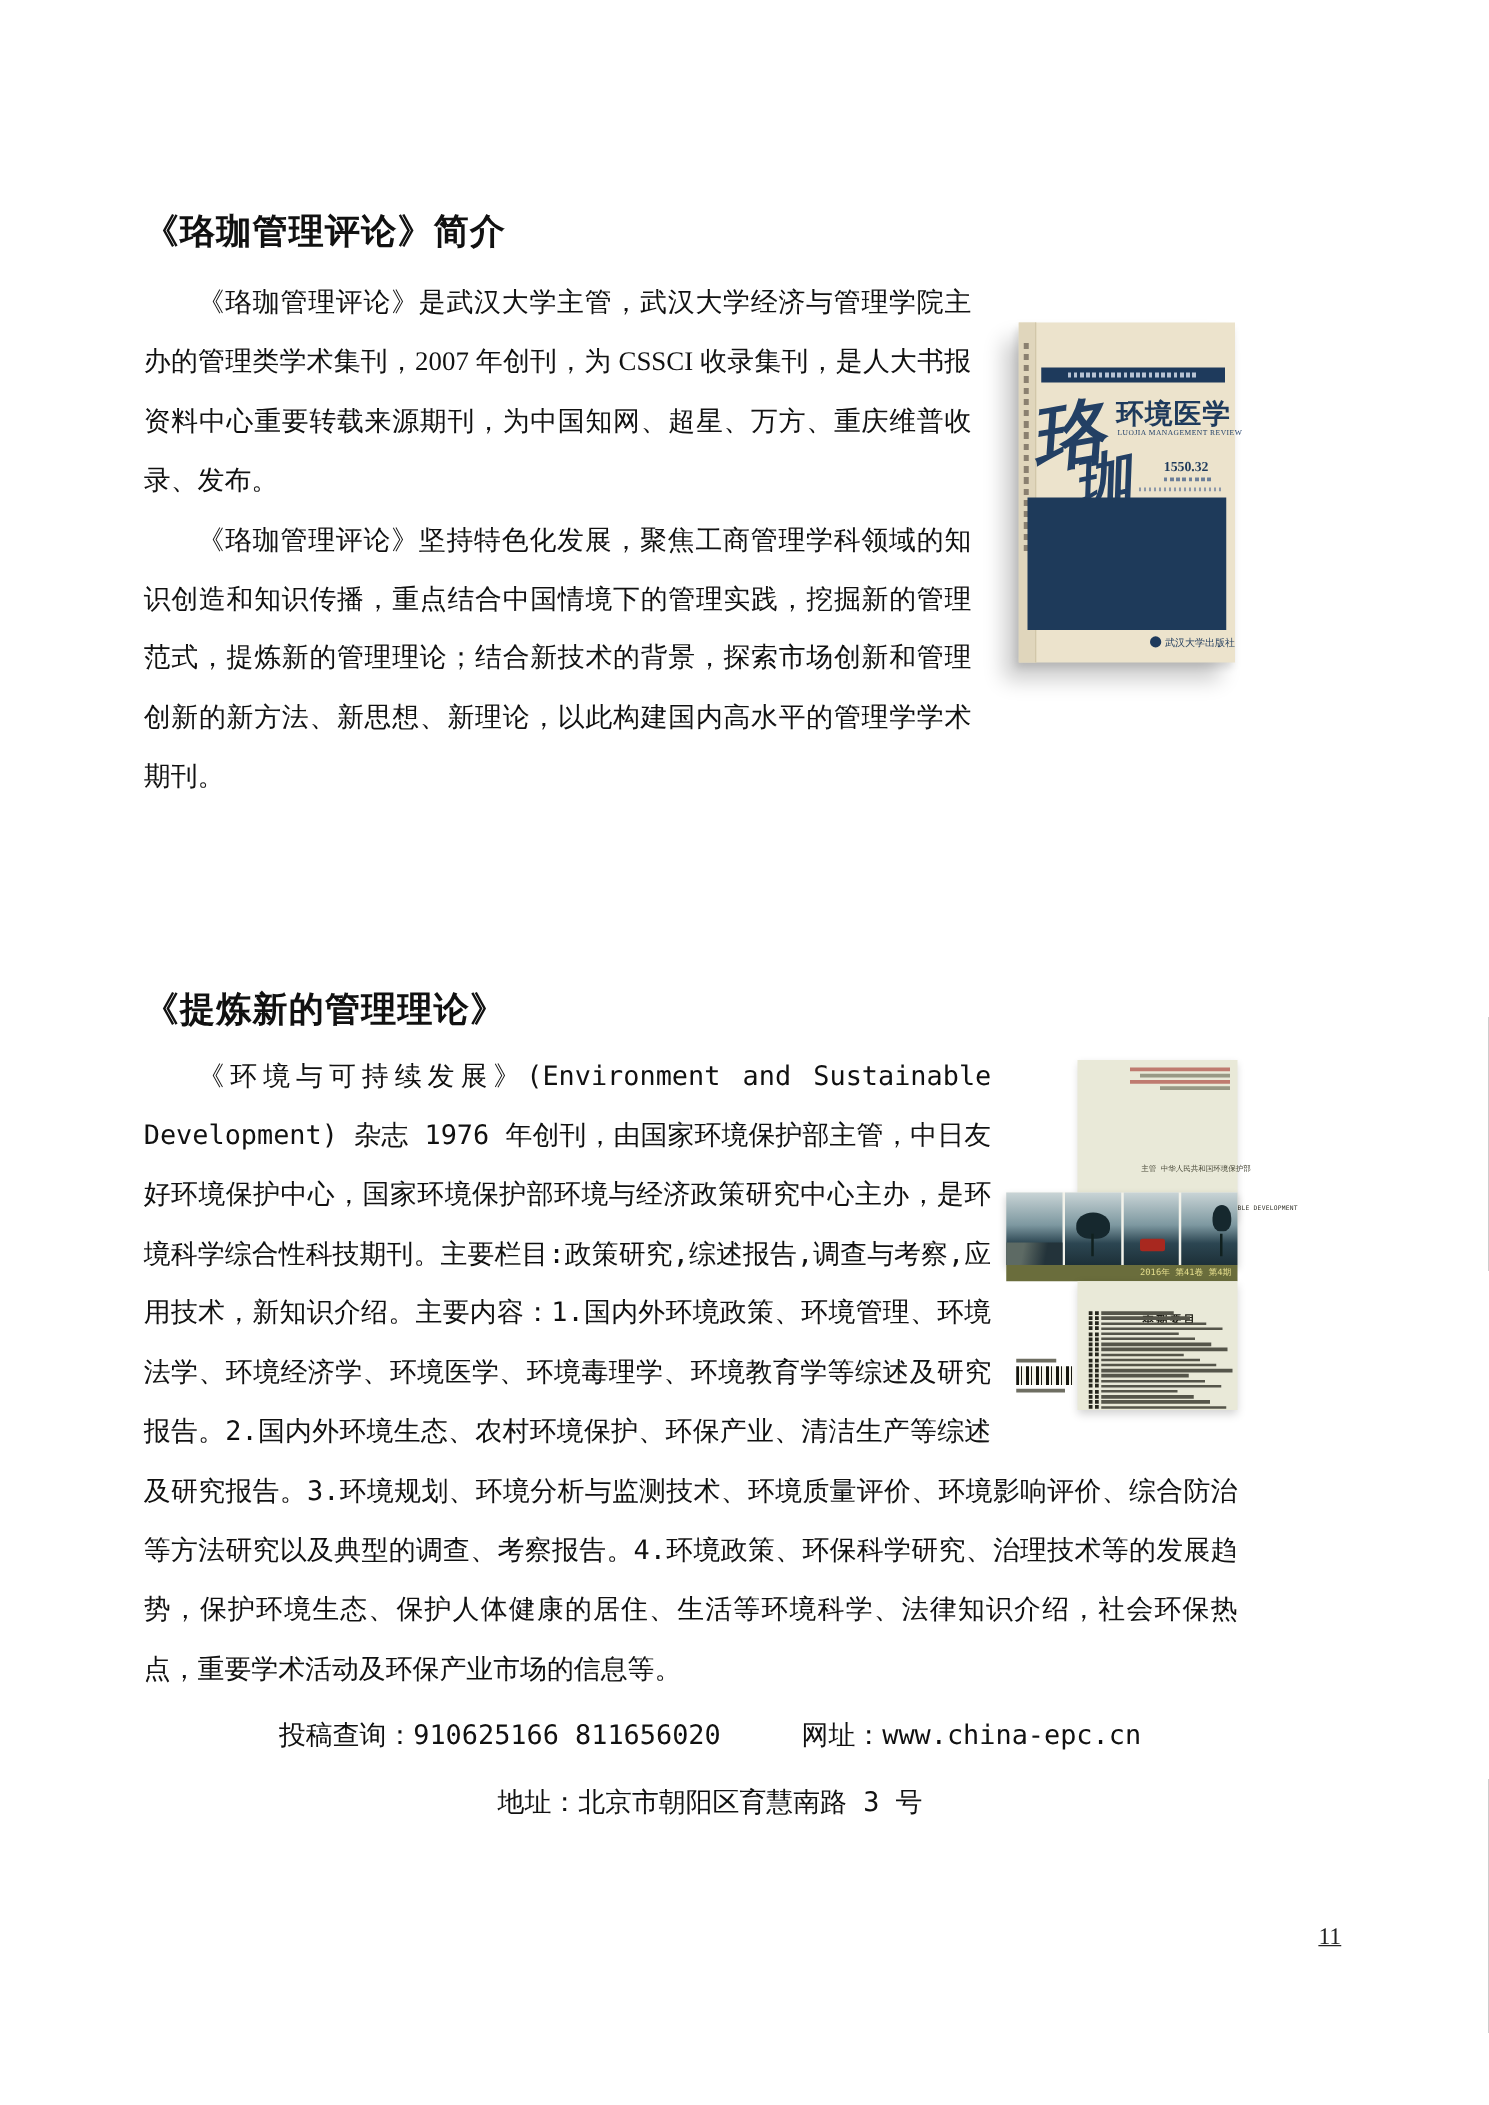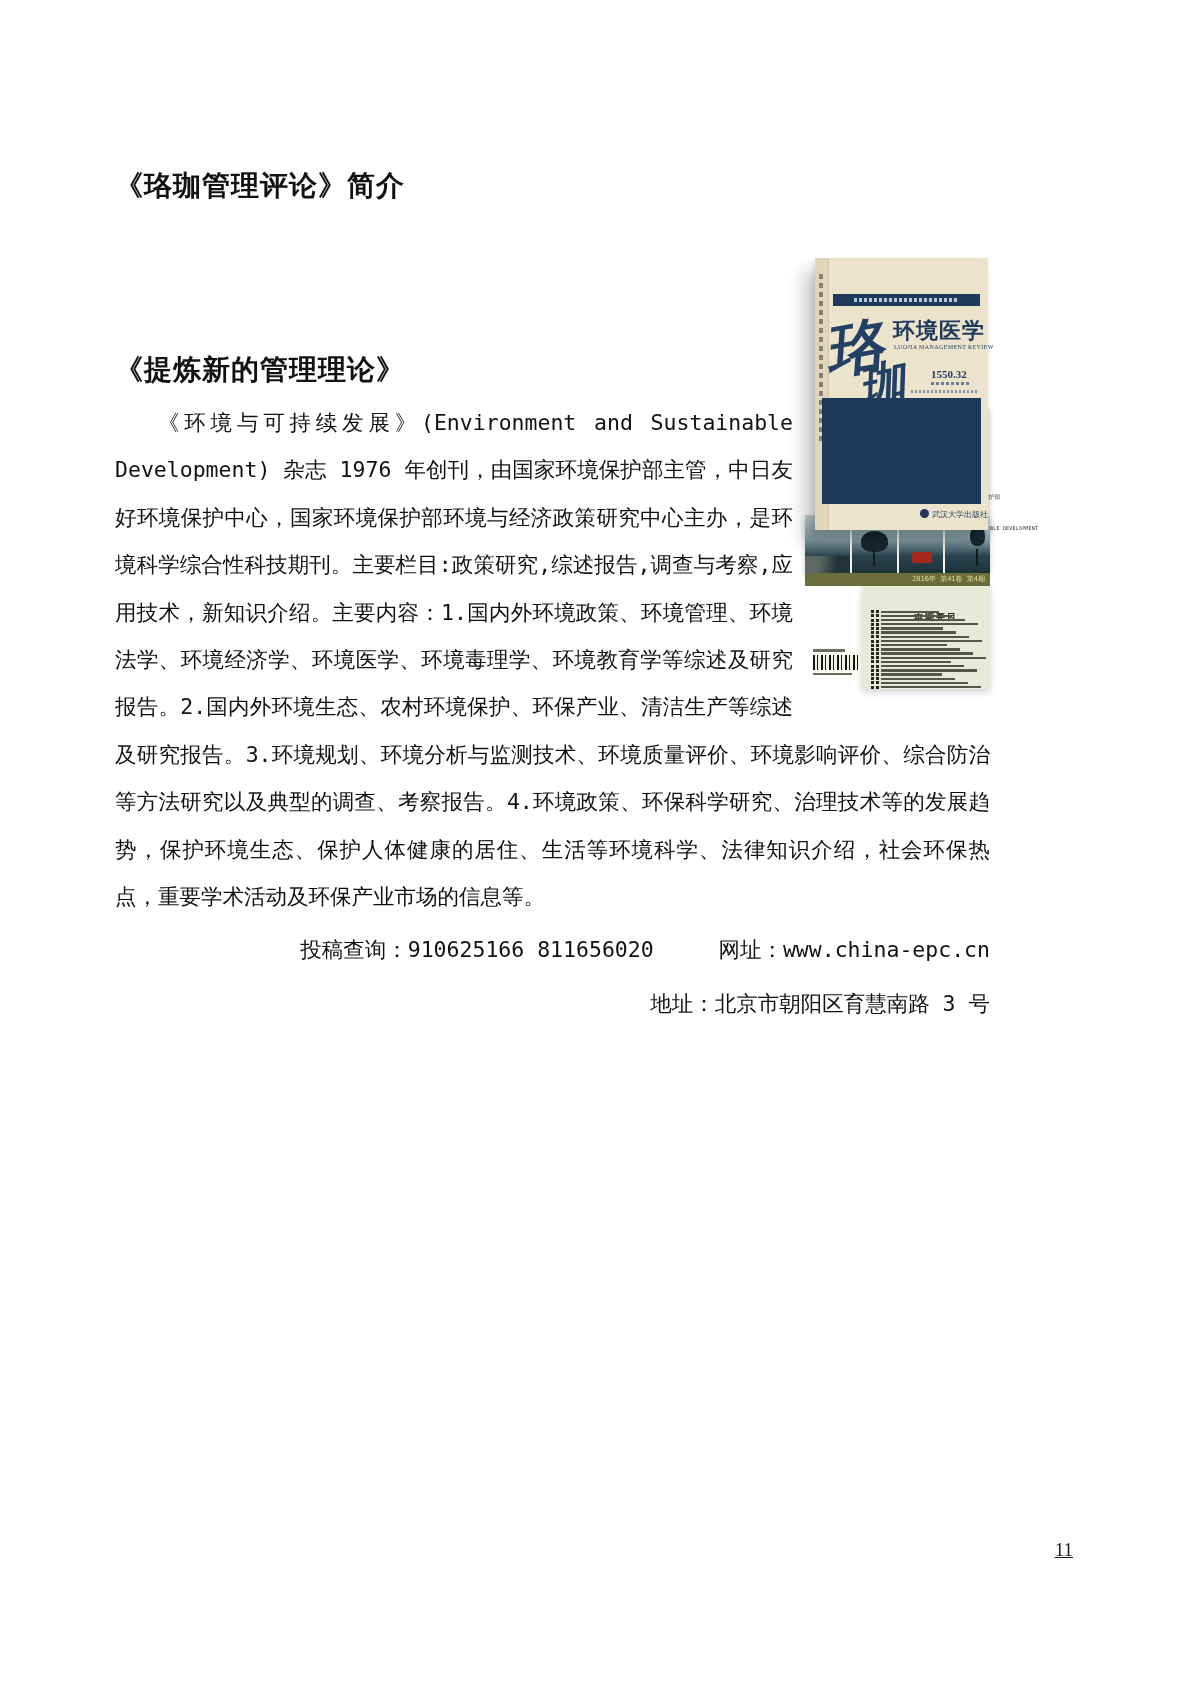--- a/index.html
+++ b/index.html
@@ -34,21 +34,21 @@
   .sec1-body p{margin:0;text-indent:43px;}
   .sec1-body p:first-child{margin-top:12px;}
   .sec2-body{width:875px;margin-top:8px;}
   .sec2-body p{margin:0;text-indent:43px;}
   
   .mono-latin{font-family:"DejaVu Sans Mono","Liberation Serif",serif;}
   .contact-line{
     margin:6px 0 0 0 !important;
     text-indent:31px !important;
     white-space:pre-wrap;
-    text-align:right;
+    text-align:center;
   }
   .page-number{
     position:absolute;
     right:118px;top:1538px;
     font-size:19px;line-height:24px;
     color:#222;
     text-decoration:underline;
   }
 
   
@@ -184,20 +184,24 @@
   .cover2 .under-barcode{height:2.4px;background:#6e6e62;width:85%;margin-top:3px;}
 </style>
 </head>
 <body>
 
 <div class="page">
 
   <div class="content">
 
     <h1 class="doc-title">《珞珈管理评论》简介</h1>
+    <div class="body-text sec1-body">
+      <p>《珞珈管理评论》是武汉大学主管，武汉大学经济与管理学院主办的管理类学术集刊，2007 年创刊，为 CSSCI 收录集刊，是人大书报资料中心重要转载来源期刊，为中国知网、超星、万方、重庆维普收录、发布。</p>
+      <p>《珞珈管理评论》坚持特色化发展，聚焦工商管理学科领域的知识创造和知识传播，重点结合中国情境下的管理实践，挖掘新的管理范式，提炼新的管理理论；结合新技术的背景，探索市场创新和管理创新的新方法、新思想、新理论，以此构建国内高水平的管理学学术期刊。</p>
+    </div>
 
     <h1 class="doc-title second">《提炼新的管理理论》</h1>
     <div class="body-text sec2-body mono-latin">
       <p>
         
         <span class="cover2">
           <span class="upper">
             <span class="redlines">
                 <i></i>
                 <i></i>

